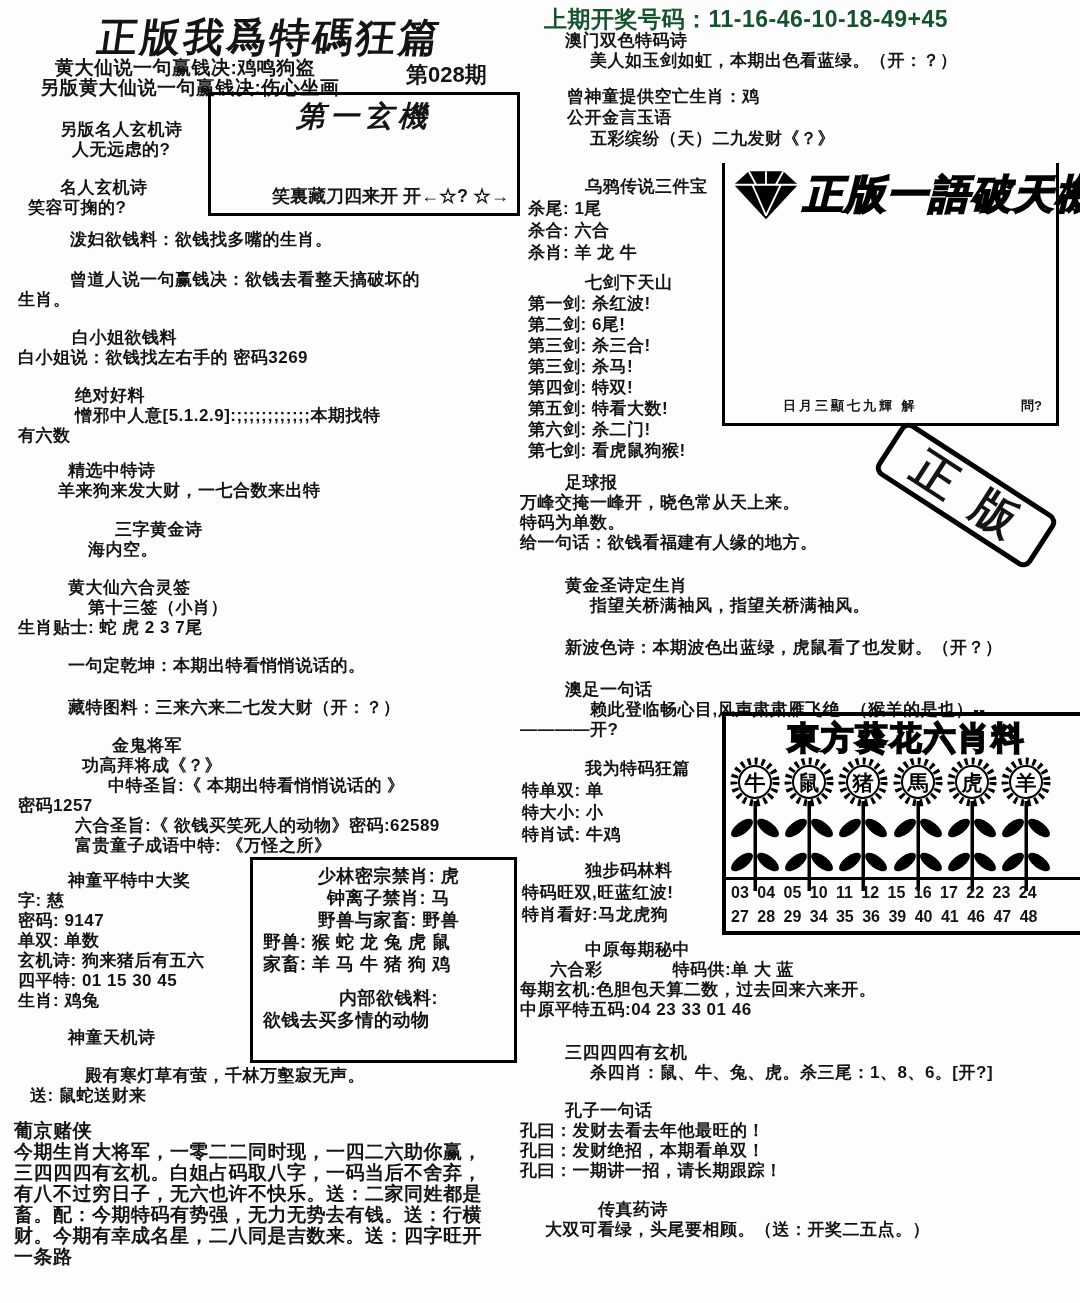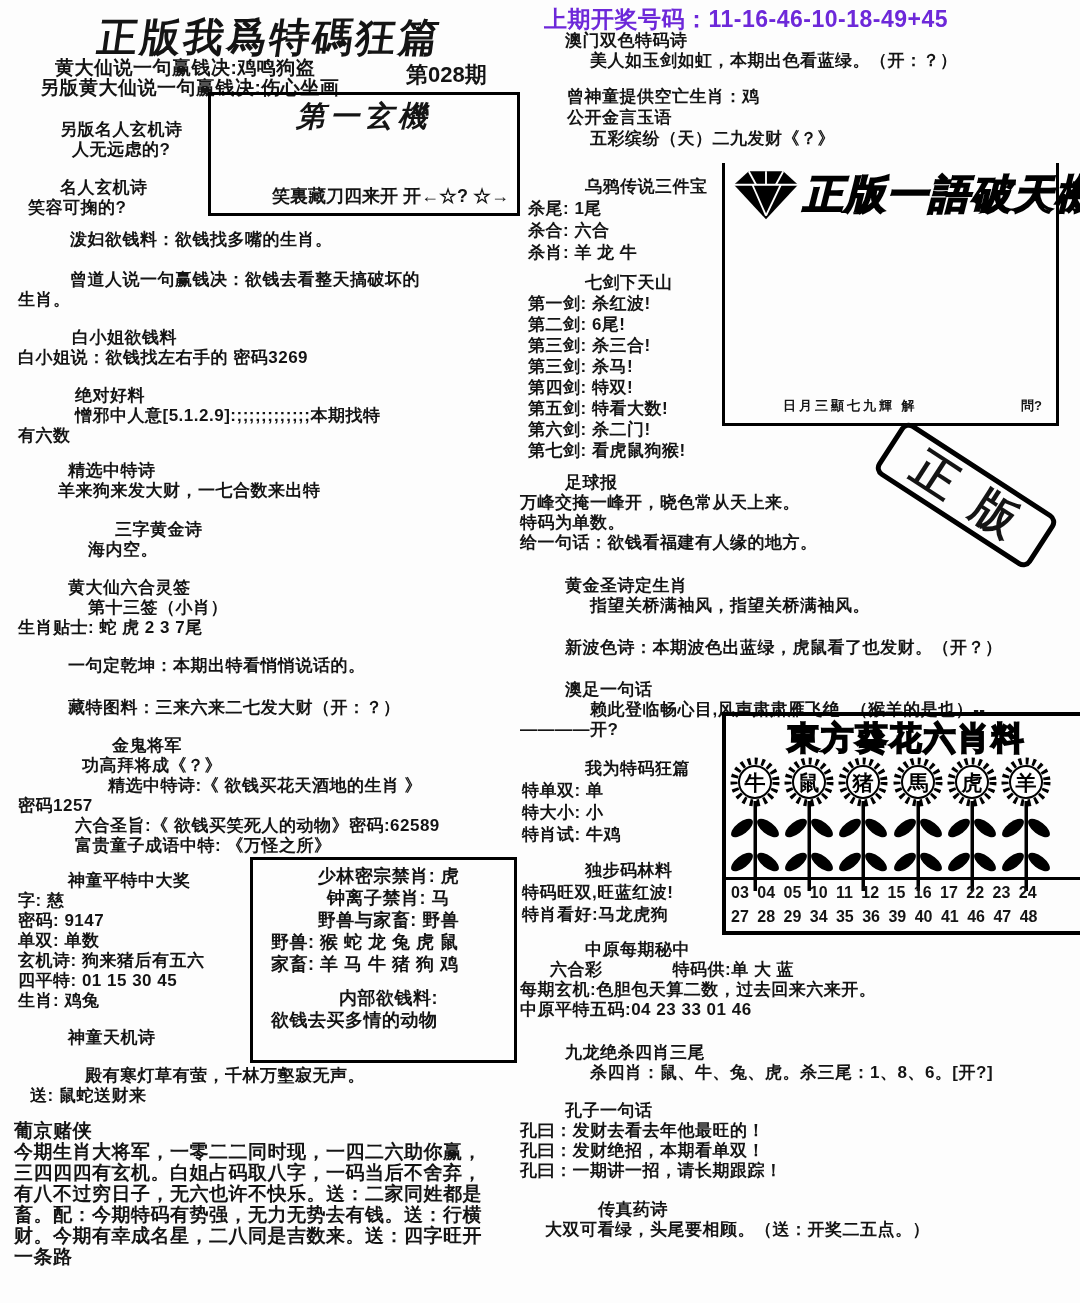--- a/index.html
+++ b/index.html
@@ -3,21 +3,21 @@
 <meta charset="utf-8">
 <style>
   html,body{margin:0;padding:0;background:#f4f4f4}
   #sheet{position:relative;width:1080px;height:1303px;margin:0 auto;background:#fdfdfd;
          font-family:"Liberation Sans",sans-serif;color:#141414;overflow:hidden}
   .blk{position:absolute;white-space:nowrap}
   .ln{margin:0;font-size:17px;line-height:20px;font-weight:bold;letter-spacing:.5px}
   .lh21 .ln{line-height:21px}
   .lh22 .ln{line-height:22px}
   .fs19 .ln{font-size:19px}
-  .red{color:#6d28d9}
+  .red{color:#14532d}
   .u{}
   
   #title{position:absolute;left:98px;top:10px;font-size:40px;font-weight:900;
          letter-spacing:3px;transform:skewX(-8deg);white-space:nowrap}
   #issue{position:absolute;left:406px;top:60px;font-size:22px;font-weight:900}
   #lastdraw{position:absolute;left:544px;top:4px;font-size:23px;font-weight:900;letter-spacing:.5px}
   
   #firstbox{position:absolute;left:208px;top:92px;width:306px;height:118px;border:3px solid #000}
   #firstbox .t{margin:2px 0 0;text-align:center;font-size:29px;font-weight:700;
                font-style:italic;letter-spacing:5px}
@@ -40,21 +40,21 @@
   #sunbox{position:absolute;left:722px;top:712px;width:369px;height:223px;
           border:4px solid #000;box-sizing:border-box}
   #sunbox .suntitle{margin:1px 0 0;text-align:center;font-size:32px;letter-spacing:2px;white-space:nowrap}
   #sunbox .flowers{position:absolute;left:3px;top:40px;width:323px;display:flex;justify-content:space-between}
   #sunbox .numbers{position:absolute;left:0;bottom:0;width:100%;border-top:3px solid #000;
                    padding:1px 0 2px 5px;box-sizing:border-box}
   #sunbox .numbers div{font-size:16px;font-weight:700;word-spacing:4px;line-height:24px}
   
   #innerbox{position:absolute;left:250px;top:857px;width:267px;height:206px;
             border:3px solid #000;box-sizing:border-box;padding-top:5px}
-  #innerbox .ln{font-size:18px;line-height:22px;padding-left:18px}
+  #innerbox .ln{font-size:18px;line-height:22px;padding-left:10px}
   #innerbox .c{text-align:center;padding-left:10px}
   #innerbox .gap{margin-top:12px}
 </style>
 </head>
 <body>
 
 <div id="sheet">
 
   <div id="lastdraw" class="red">上期开奖号码：11-16-46-10-18-49+45</div>
   <div id="title">正版我爲特碼狂篇</div>
@@ -108,21 +108,21 @@
   </div>
   <div class="blk" style="left:68px;top:656px">
     <p class="ln">一句定乾坤：本期出特看悄悄说话的。</p>
   </div>
   <div class="blk" style="left:68px;top:698px">
     <p class="ln">藏特图料：三来六来二七发大财（开：？）</p>
   </div>
   <div class="blk" style="left:18px;top:736px">
     <p class="ln" style="margin-left:94px">金鬼将军</p>
     <p class="ln" style="margin-left:64px">功高拜将成《？》</p>
-    <p class="ln" style="margin-left:90px">精选中特诗:《 欲钱买花天酒地的生肖 》</p>
+    <p class="ln" style="margin-left:90px">中特圣旨:《 本期出特看悄悄说话的 》</p>
     <p class="ln">密码1257</p>
     <p class="ln" style="margin-left:57px">六合圣旨:《 欲钱买笑死人的动物》密码:62589</p>
     <p class="ln" style="margin-left:57px">富贵童子成语中特: 《万怪之所》</p>
   </div>
   <div class="blk" style="left:18px;top:871px">
     <p class="ln" style="margin-left:50px">神童平特中大奖</p>
     <p class="ln">字: 慈</p>
     <p class="ln">密码: 9147</p>
     <p class="ln">单双: 单数</p>
     <p class="ln">玄机诗: 狗来猪后有五六</p>
@@ -201,21 +201,21 @@
     <p class="ln">特码旺双,旺蓝红波!</p>
     <p class="ln">特肖看好:马龙虎狗</p>
   </div>
   <div class="blk" style="left:520px;top:940px">
     <p class="ln" style="margin-left:65px">中原每期秘中</p>
     <p class="ln" style="margin-left:30px">六合彩　　　　特码供:单 大 蓝</p>
     <p class="ln">每期玄机:色胆包天算二数，过去回来六来开。</p>
     <p class="ln">中原平特五码:04 23 33 01 46</p>
   </div>
   <div class="blk" style="left:565px;top:1043px">
-    <p class="ln">九龙绝杀四肖三尾</p>
+    <p class="ln">三四四四有玄机</p>
     <p class="ln" style="margin-left:25px">杀四肖：鼠、牛、兔、虎。杀三尾：1、8、6。[开?]</p>
   </div>
   <div class="blk" style="left:520px;top:1101px">
     <p class="ln" style="margin-left:45px">孔子一句话</p>
     <p class="ln">孔曰：发财去看去年他最旺的！</p>
     <p class="ln">孔曰：发财绝招，本期看单双！</p>
     <p class="ln">孔曰：一期讲一招，请长期跟踪！</p>
   </div>
   <div class="blk" style="left:545px;top:1200px">
     <p class="ln" style="margin-left:53px">传真药诗</p>

